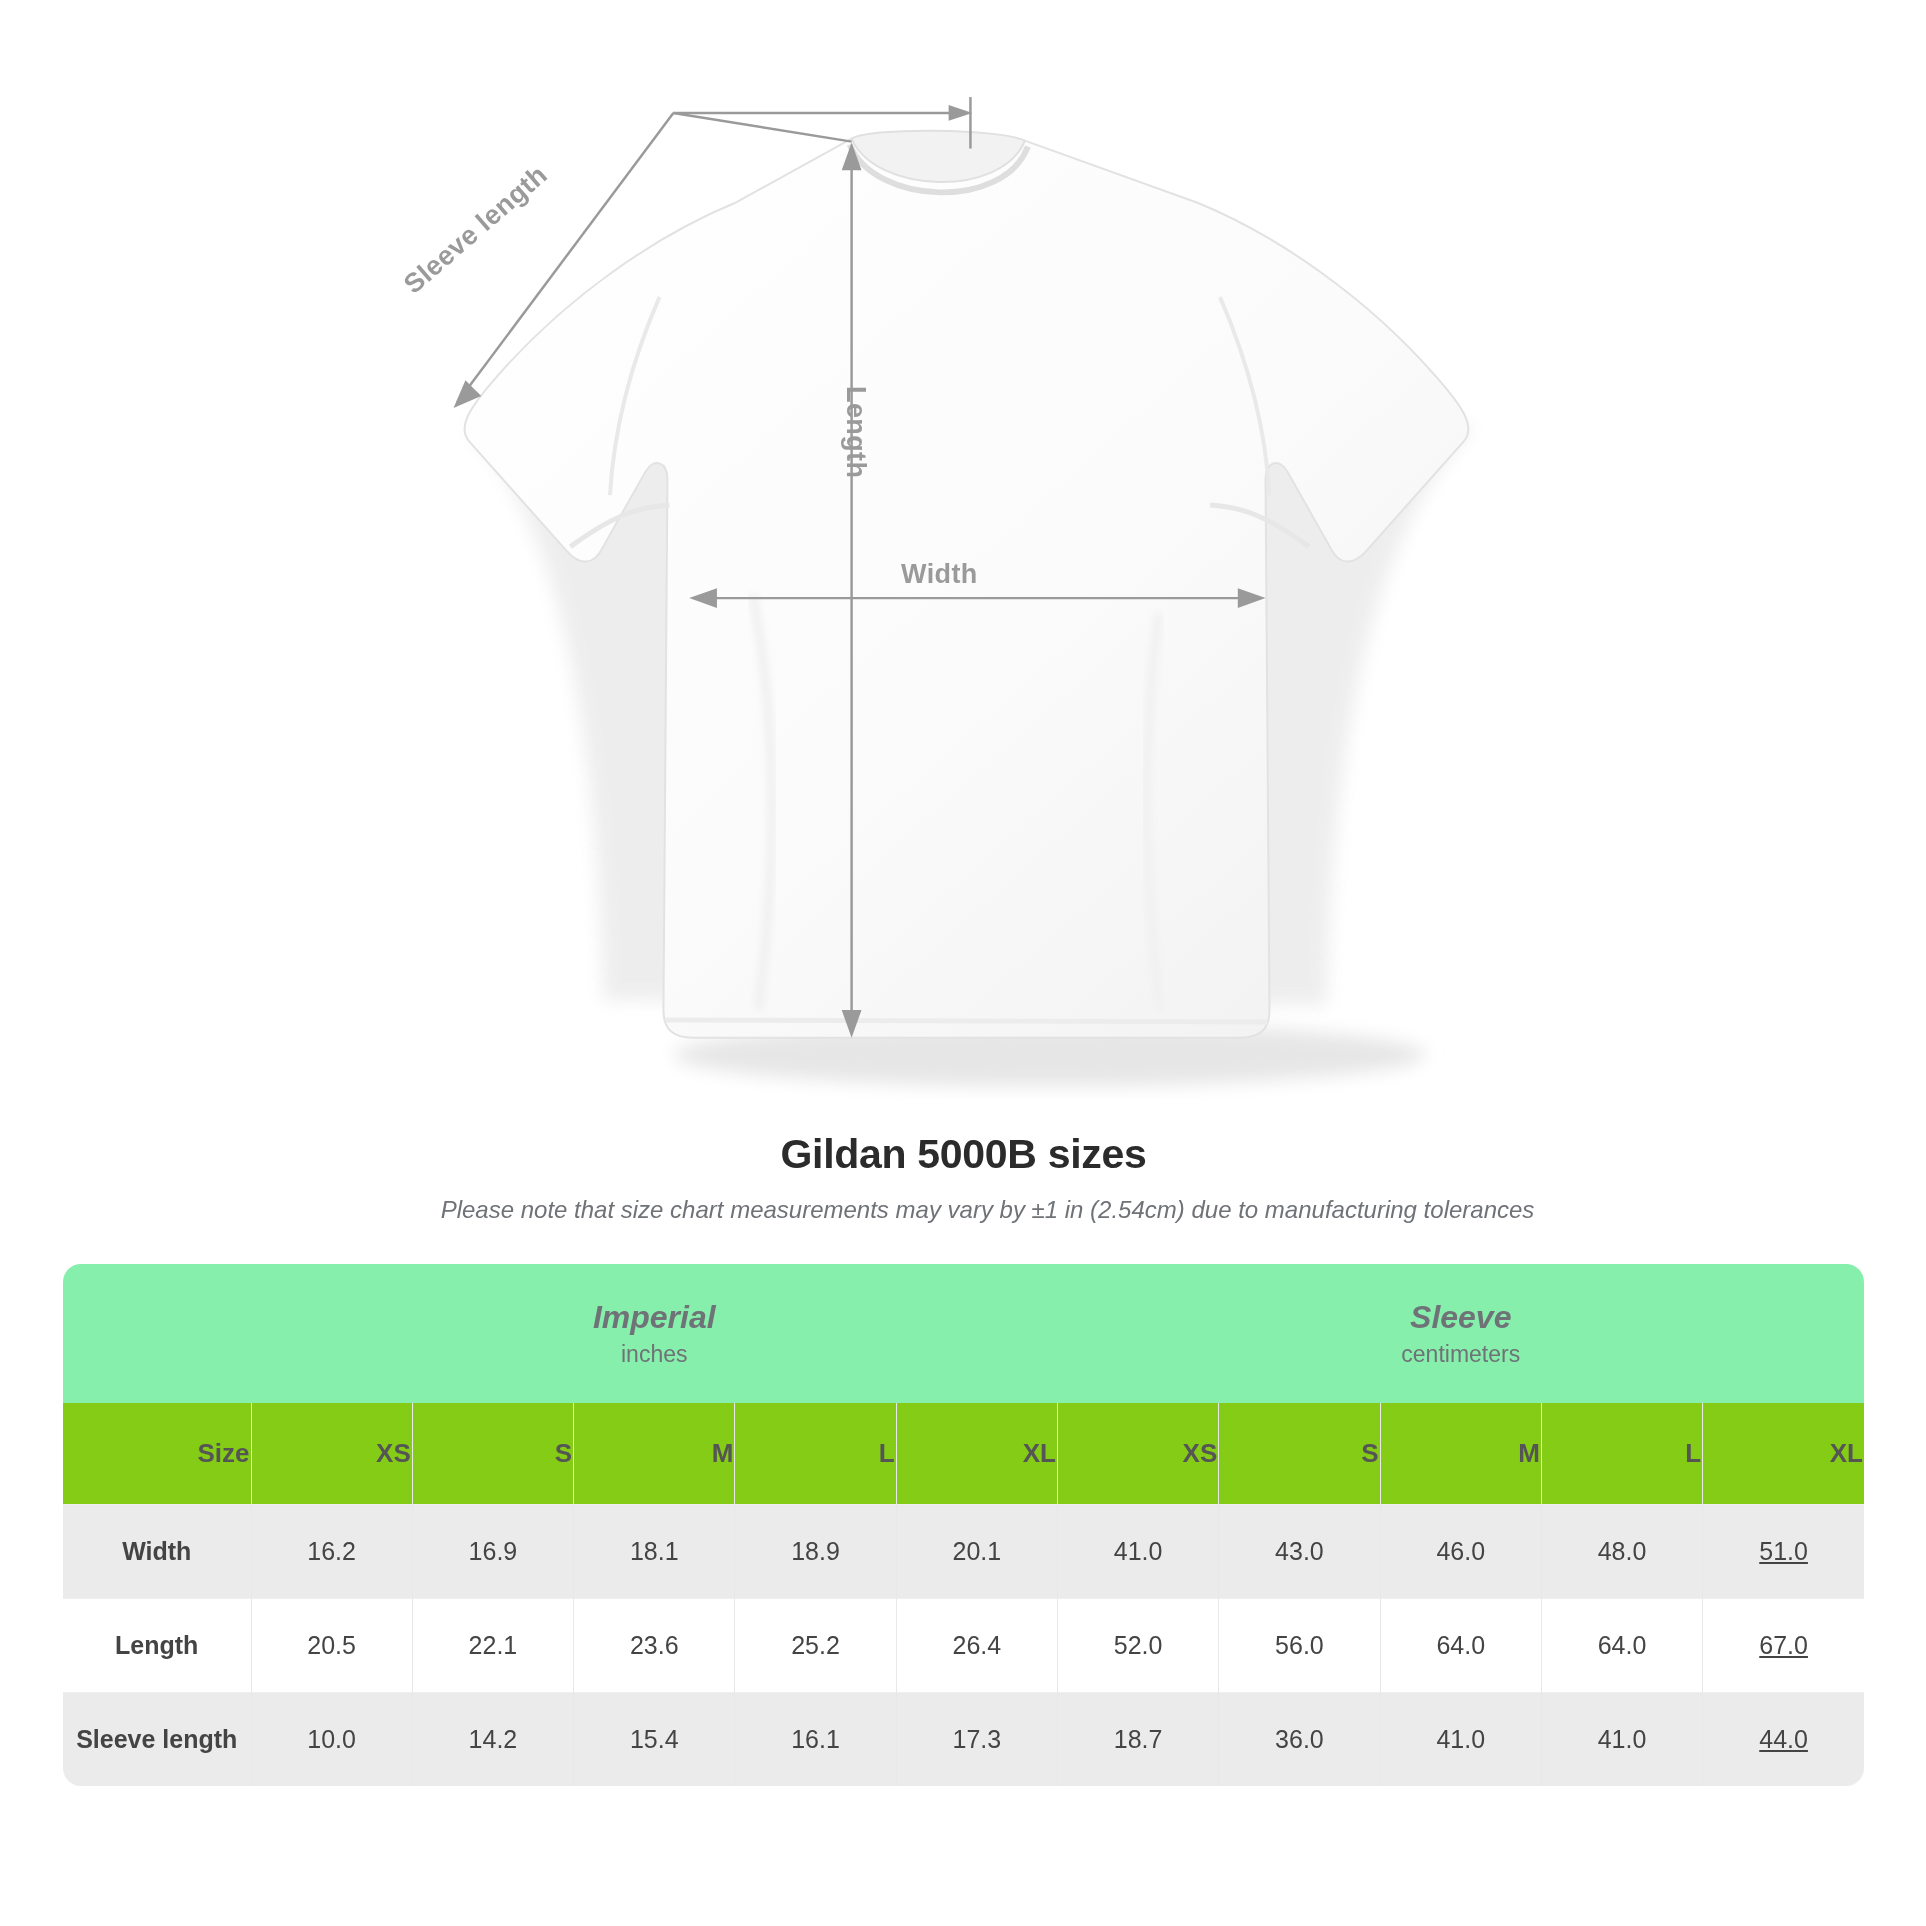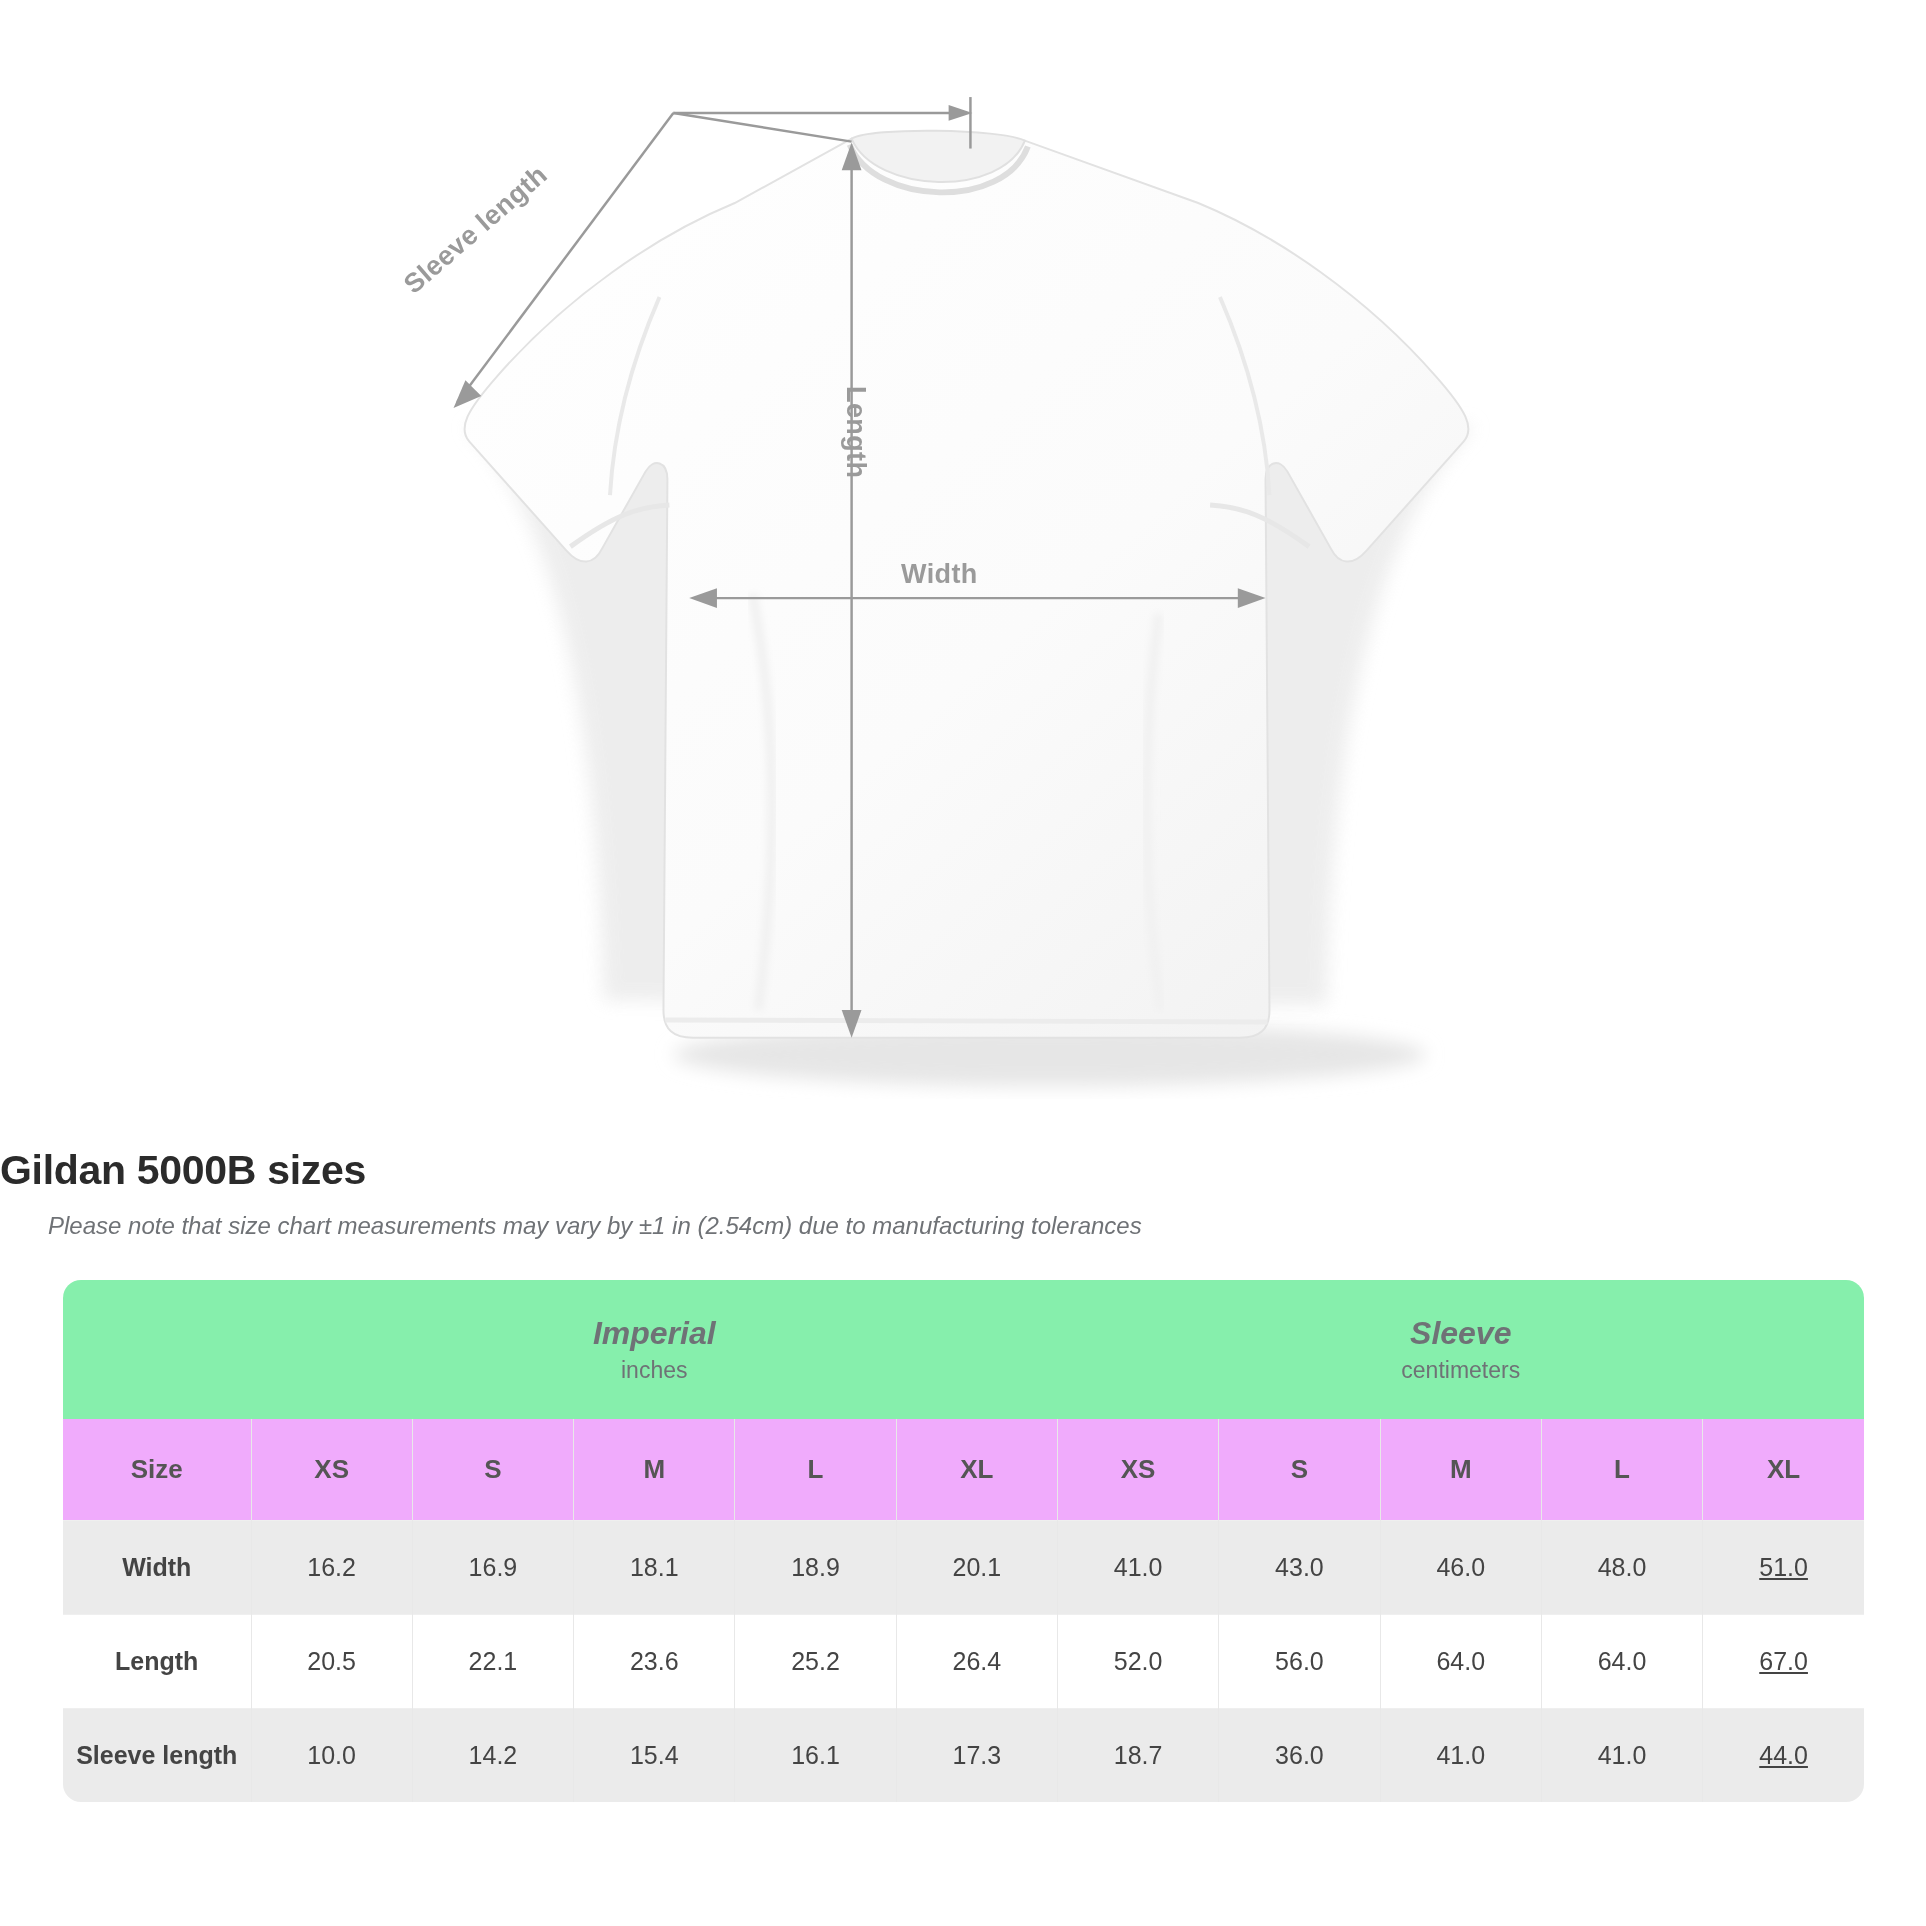--- a/index.html
+++ b/index.html
@@ -47,22 +47,22 @@
     transform: rotate(90deg);
     transform-origin: left top;
   }
   .lbl-width {
     left: 901px;
     top: 559px;
   }
 
   
   .title-block {
-    text-align: left;
-    margin-top: 28px;
+    text-align: center;
+    margin-top: 12px;
   }
   .chart-title {
     font-size: 41px;
     font-weight: bold;
     color: #2b2b2b;
     letter-spacing: -0.3px;
   }
   .chart-note {
     margin-top: 18px;
     font-size: 24px;
@@ -100,26 +100,27 @@
     font-weight: bold;
     color: #6f7276;
     line-height: 1.15;
   }
   .group-unit {
     font-size: 23px;
     color: #6f7276;
     margin-top: 6px;
   }
   tr.header-row td {
-    background: #f0abfc;
+    background: #84cc16;
     height: 99px;
     font-weight: bold;
     color: #555;
     font-size: 26px;
     border-right: 1px solid #e8e8e8;
+    text-align: right;
   }
   tr.header-row td:last-child { border-right: none; }
   tr.data-row td {
     height: 91px;
     border-right: 1px solid #e8e8e8;
     border-top: 1px solid #efefef;
   }
   tr.data-row td:last-child { border-right: none; text-decoration: underline; }
   tr.row-shade td { background: #ebebeb; }
   tr.row-plain td { background: #ffffff; }

